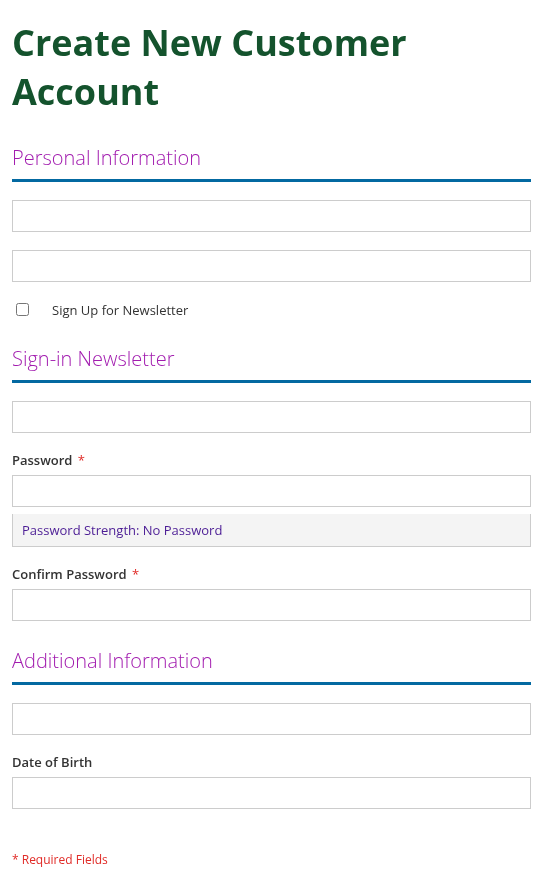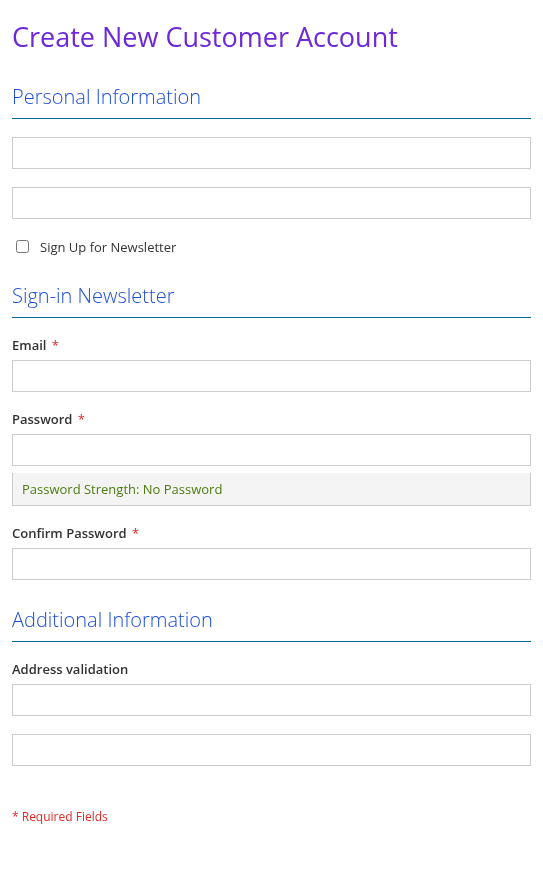--- a/index.html
+++ b/index.html
@@ -5,30 +5,30 @@
   * { box-sizing: border-box; }
   body {
     margin: 0;
     padding: 10px 12px;
     font-family: "Open Sans", "Helvetica Neue", Arial, sans-serif;
     color: #333;
     background: #fff;
     width: 543px;
   }
   h1.page-title {
-    font-size: 27px;
-    font-weight: 400;
-    color: #6d28d9;
+    font-size: 36px;
+    font-weight: 700;
+    color: #14532d;
     margin: 8px 0 28px 0;
   }
   .legend {
     font-size: 20px;
     font-weight: 300;
-    color: #1d4ed8;
-    border-bottom: 1px solid #0369a1;
+    color: #a21caf;
+    border-bottom: 3px solid #0369a1;
     padding-bottom: 8px;
     margin-bottom: 18px;
     margin-top: 26px;
   }
   .field {
     margin-bottom: 18px;
   }
   .field label {
     display: block;
     font-size: 13px;
@@ -45,40 +45,40 @@
     width: 100%;
     height: 32px;
     border: 1px solid #ccc;
     background: #fff;
     font-size: 14px;
     padding: 0 8px;
   }
   .checkbox-row {
     display: flex;
     align-items: center;
-    gap: 8px;
+    gap: 20px;
     margin-top: 8px;
     margin-bottom: 4px;
   }
   .checkbox-row input[type="checkbox"] {
     width: 13px;
     height: 13px;
   }
   .checkbox-row .cb-label {
     font-size: 13px;
     color: #333;
     font-weight: 400;
   }
   .password-meter {
     background: #f4f4f4;
     border: 1px solid #ccc;
     border-top: none;
     padding: 7px 9px;
     font-size: 13px;
-    color: #4d7c0f;
+    color: #4c1d95;
     margin-top: -1px;
     margin-bottom: 18px;
   }
   .required-note {
     font-size: 12px;
     color: #e02b27;
     margin-top: 42px;
     margin-bottom: 26px;
   }
   .first-legend { margin-top: 16px; }
@@ -99,24 +99,20 @@
 </div>
 
 <div class="checkbox-row">
   <input type="checkbox" style="">
   <span class="cb-label">Sign Up for Newsletter</span>
 </div>
 
 <div class="legend">Sign-in Newsletter</div>
 
 <div class="field">
-  <label>
-    <span>Email</span>
-    <span class="req">*</span>
-  </label>
   <input type="text" class="text-input" style="">
 </div>
 
 <div class="field" style="margin-bottom:8px">
   <label>
     <span>Password</span>
     <span class="req">*</span>
   </label>
   <input type="password" class="text-input" style="">
 </div>
@@ -128,23 +124,23 @@
   <label>
     <span>Confirm Password</span>
     <span class="req">*</span>
   </label>
   <input type="password" class="text-input" style="">
 </div>
 
 <div class="legend">Additional Information</div>
 
 <div class="field">
-  <label>
-    <span>Address validation</span>
-  </label>
   <input type="text" class="text-input" style="">
 </div>
 
 <div class="field">
+  <label>
+    <span>Date of Birth</span>
+  </label>
   <input type="text" class="text-input" style="">
 </div>
 
 <div class="required-note">* Required Fields</div>
 
 </body></html>

